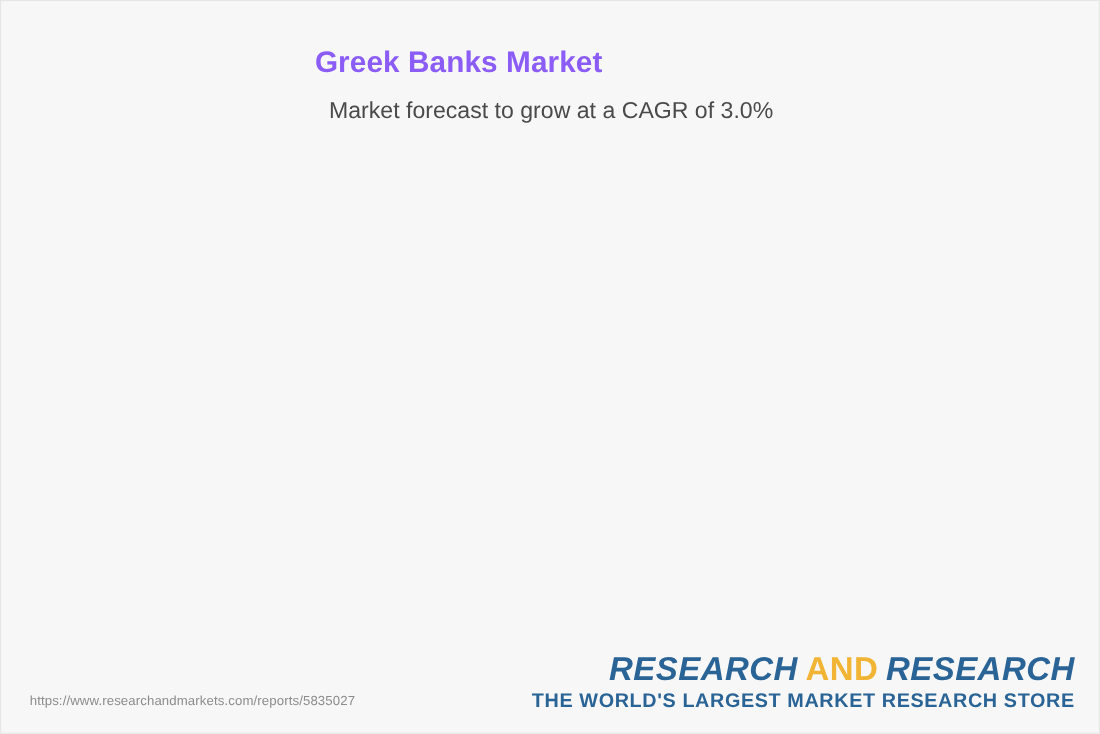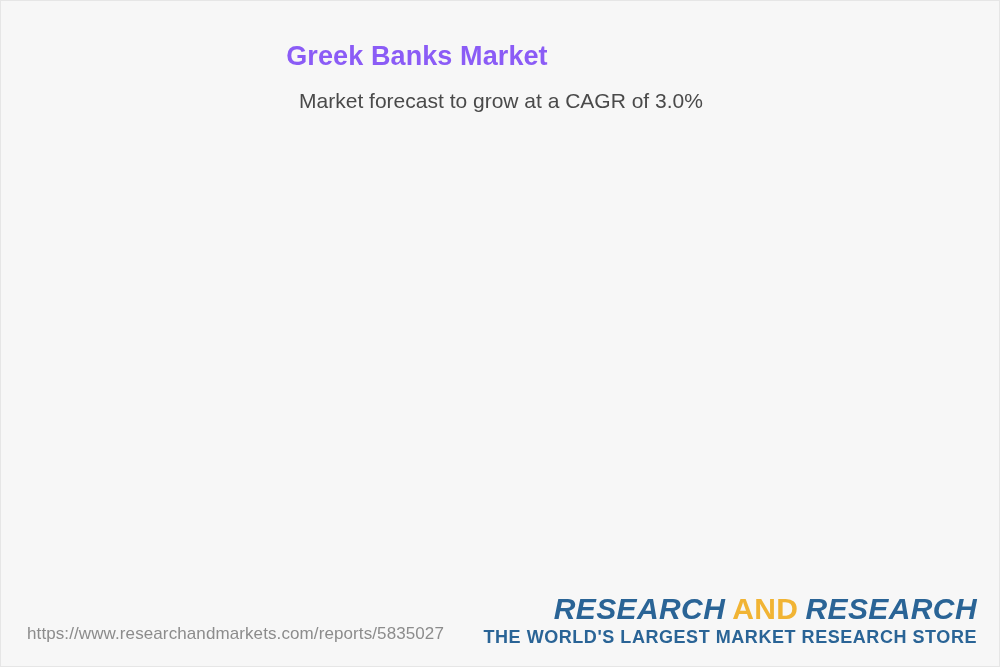--- a/index.html
+++ b/index.html
@@ -59,21 +59,21 @@
   .bar-group {
     position: absolute;
     bottom: 0;
   }
 
   
   .footer-url {
     position: absolute;
     left: 26px;
     bottom: 22px;
-    font-size: 17px;
+    font-size: 12px;
     color: #8c8c8c;
     letter-spacing: 0.1px;
   }
 
   .logo-block {
     position: absolute;
     right: 22px;
     bottom: 18px;
     text-align: right;
   }

